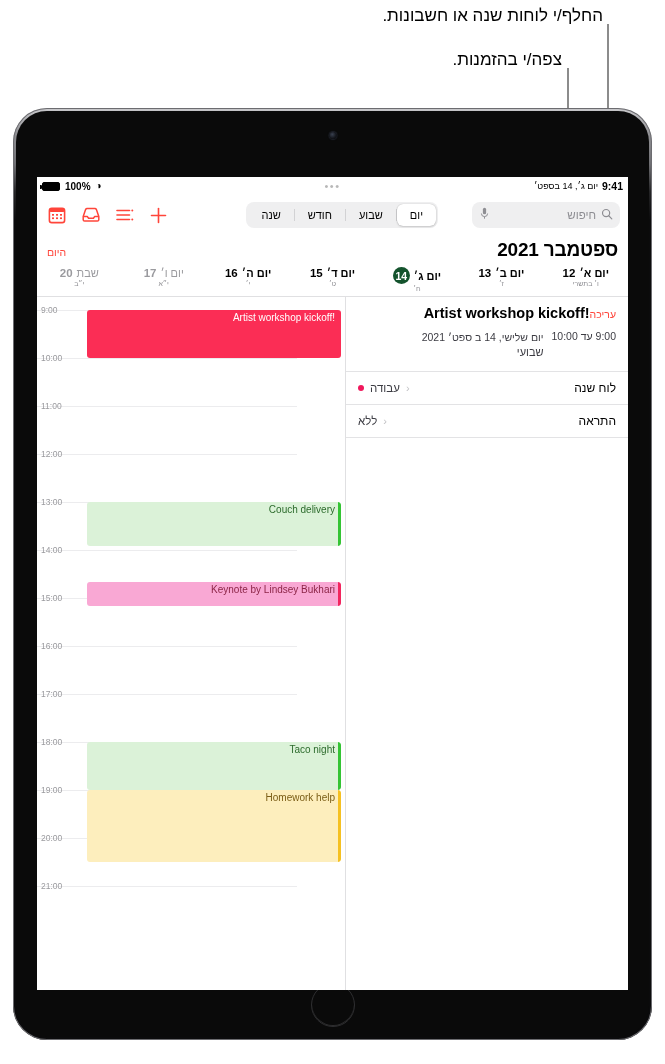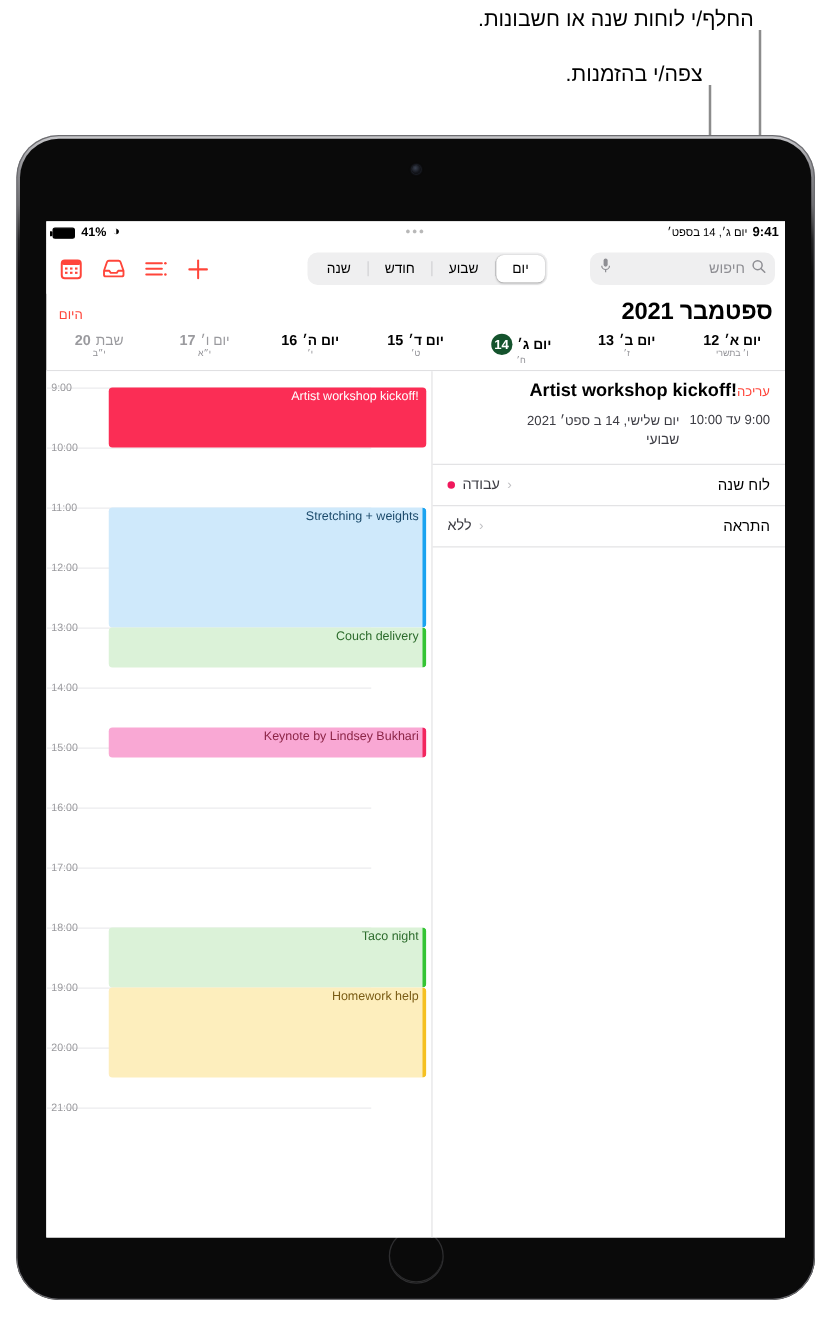--- a/index.html
+++ b/index.html
@@ -266,21 +266,21 @@
     <div id="screen">
 
       <div id="statusbar">
         <div class="sb-right">
           <span class="sb-time">9:41</span>
           <span class="sb-date">יום ג׳, 14 בספט׳</span>
         </div>
         <div class="sb-dots">•••</div>
         <div class="sb-left">
           <span class="wifi">◑</span>
-          <span>41%</span>
+          <span>100%</span>
           <span class="battery"></span>
         </div>
       </div>
 
       <div id="toolbar">
 
         <div id="search-field">
           <span>
             <svg width="12" height="12" viewBox="0 0 16 16">
                 <circle cx="6.8" cy="6.8" r="4.8" fill="none" stroke="#8e8e93" stroke-width="1.6"></circle>
@@ -464,25 +464,21 @@
               <div class="hour-label" style="top: 445px;">18:00</div>
               <div class="hour-line" style="top: 493px;"></div>
               <div class="hour-label" style="top: 493px;">19:00</div>
               <div class="hour-line" style="top: 541px;"></div>
               <div class="hour-label" style="top: 541px;">20:00</div>
               <div class="hour-line" style="top: 589px;"></div>
               <div class="hour-label" style="top: 589px;">21:00</div>
               <div class="evt solid" style="top: 13px; height: 48px; background: rgb(251, 45, 85); color: rgb(255, 255, 255);">
                 <span class="evt-label">Artist workshop kickoff!</span>
               </div>
-              <div class="evt" style="top: 109px; height: 96px; background: rgb(207, 233, 251); color: rgb(27, 74, 107);">
-                <span class="evt-label">Stretching + weights</span>
-                <span class="bar" style="background: rgb(26, 163, 240);"></span>
-              </div>
-              <div class="evt" style="top: 205px; height: 32px; background: rgb(219, 242, 216); color: rgb(44, 107, 44);">
+              <div class="evt" style="top: 205px; height: 44px; background: rgb(219, 242, 216); color: rgb(44, 107, 44);">
                 <span class="evt-label">Couch delivery</span>
                 <span class="bar" style="background: rgb(52, 196, 52);"></span>
               </div>
               <div class="evt" style="top: 285px; height: 24px; background: #f9a8d4; color: rgb(140, 37, 71);">
                 <span class="evt-label">Keynote by Lindsey Bukhari</span>
                 <span class="bar" style="background: rgb(242, 38, 94);"></span>
               </div>
               <div class="evt" style="top: 445px; height: 48px; background: rgb(219, 242, 216); color: rgb(44, 107, 44);">
                 <span class="evt-label">Taco night</span>
                 <span class="bar" style="background: rgb(52, 196, 52);"></span>

